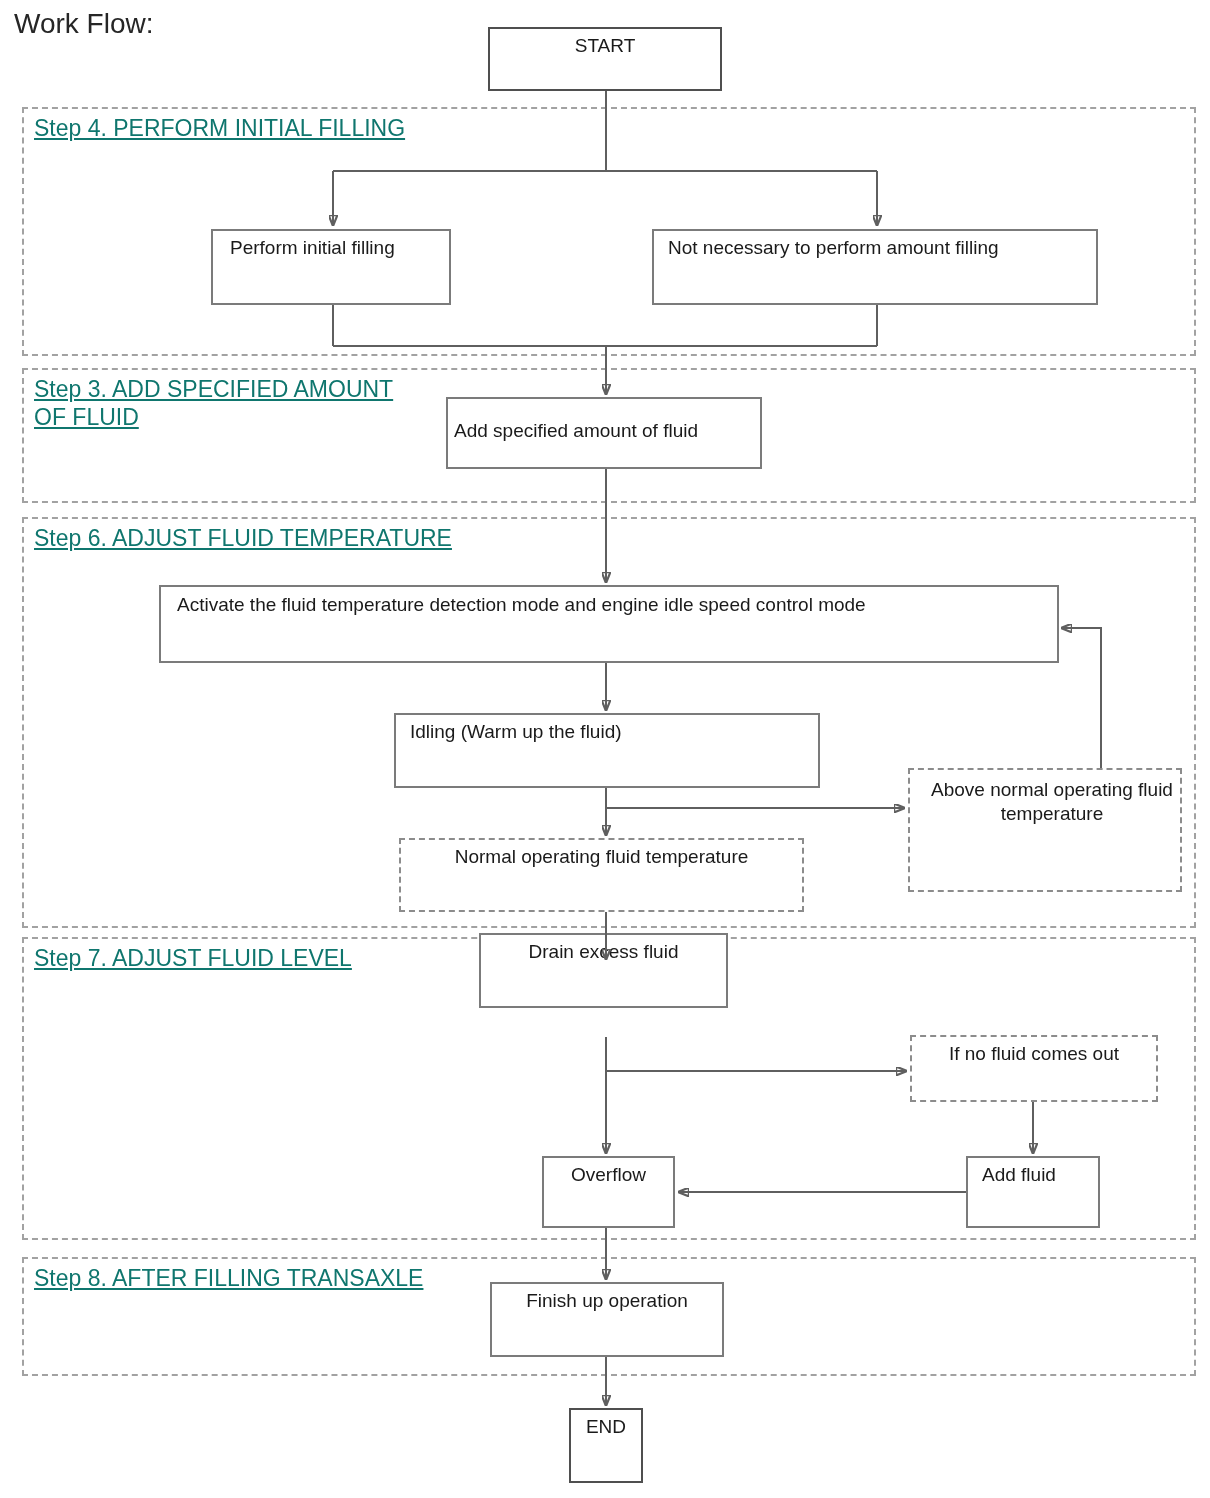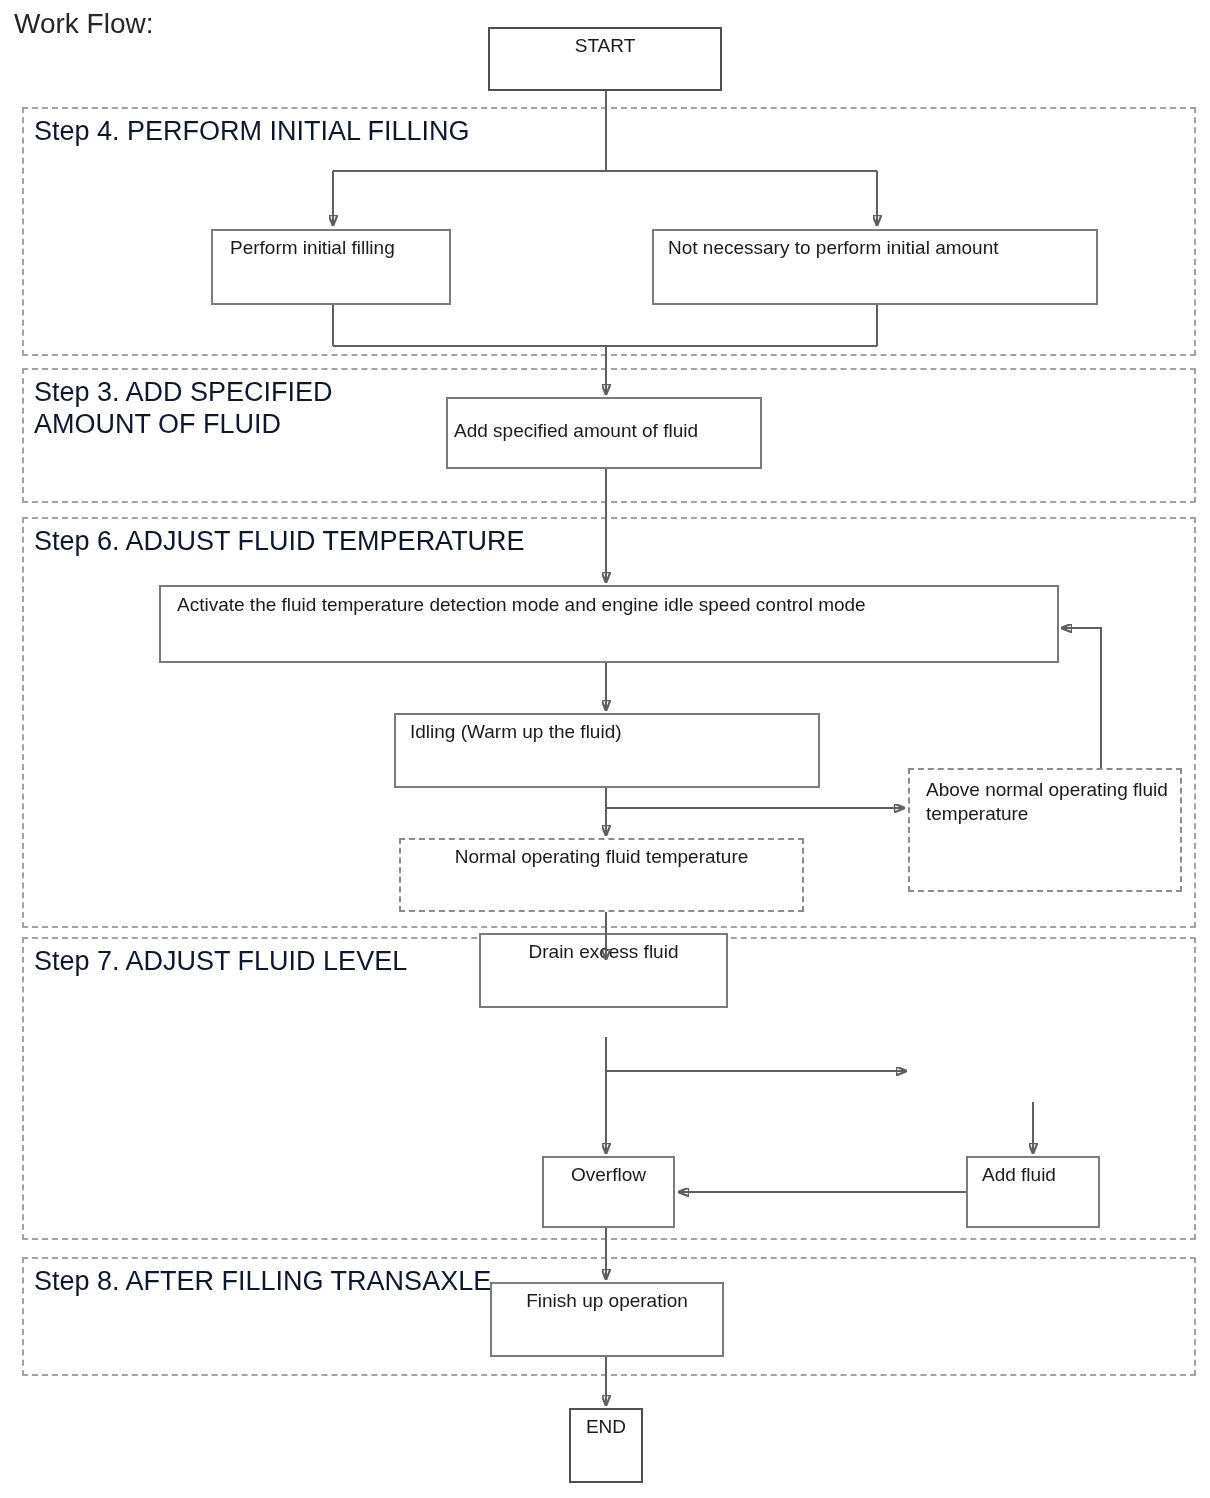--- a/index.html
+++ b/index.html
@@ -8,21 +8,21 @@
     font-family:"Liberation Sans","DejaVu Sans",sans-serif;color:#1a1a1a;
     overflow:hidden;
   }
   .workflow-label{
     position:absolute;left:14px;top:8px;font-size:28px;color:#262626;
   }
   .step{
     position:absolute;border:2px dashed #a2a2a2;box-sizing:border-box;
   }
   .step-title{
-    position:absolute;top:6px;left:10px;font-size:27px;line-height:1.2;color:#0f172a;
+    position:absolute;top:6px;left:10px;font-size:23px;line-height:1.2;color:#0f766e;text-decoration:underline;
   }
   .step-title.wrap{max-width:385px;}
   .node{
     position:absolute;background:#ffffff;border:2px solid #7b7b7b;
     box-sizing:border-box;font-size:19px;line-height:1.25;padding:5px 12px;
     z-index:2;
   }
   .node.dashed{border:2px dashed #8c8c8c;background:#ffffff;}
   .node.term{border-color:#4f4f4f;}
   .node.tc{text-align:center;}
@@ -59,34 +59,35 @@
   </section>
 
   <section class="step" style="left:22px;top:1257px;width:1174px;height:119px;">
     <div class="step-title">Step 8. AFTER FILLING TRANSAXLE</div>
   </section>
 
   <div class="node term tc" style="left:488px;top:27px;width:234px;height:64px;">START</div>
 
   <div class="node p14" style="left:211px;top:229px;width:240px;height:76px;padding-left:17px;">Perform initial filling</div>
 
-  <div class="node p14" style="left:652px;top:229px;width:446px;height:76px;">Not necessary to perform initial amount</div>
+  <div class="node p14" style="left:652px;top:229px;width:446px;height:76px;">Not necessary to perform amount filling</div>
 
   <div class="node p6" style="left:446px;top:397px;width:316px;height:72px;">Add specified amount of fluid</div>
 
   <div class="node act" style="left:159px;top:585px;width:900px;height:78px;">Activate the fluid temperature detection mode and engine idle speed control mode</div>
 
   <div class="node p14" style="left:394px;top:713px;width:426px;height:75px;">Idling (Warm up the fluid)</div>
 
-  <div class="node dashed abv" style="left:908px;top:768px;width:274px;height:124px;">Above normal operating fluid temperature</div>
+  <div class="node dashed abv" style="left:908px;top:768px;width:274px;height:124px;text-align:center;">Above normal operating fluid temperature</div>
 
   <div class="node dashed tc" style="left:399px;top:838px;width:405px;height:74px;">Normal operating fluid temperature</div>
 
   <div class="node tc" style="left:479px;top:933px;width:249px;height:75px;">Drain excess fluid</div>
 
+  <div class="node dashed tc" style="left:910px;top:1035px;width:248px;height:67px;">If no fluid comes out</div>
 
   <div class="node tc" style="left:542px;top:1156px;width:133px;height:72px;">Overflow</div>
 
   <div class="node tc" style="left:490px;top:1282px;width:234px;height:75px;">Finish up operation</div>
 
   <div class="node p14" style="left:966px;top:1156px;width:134px;height:72px;">Add fluid</div>
 
   <div class="node term tc" style="left:569px;top:1408px;width:74px;height:75px;">END</div>
 
   <svg class="connectors" width="1210" height="1498" viewBox="0 0 1210 1498">

